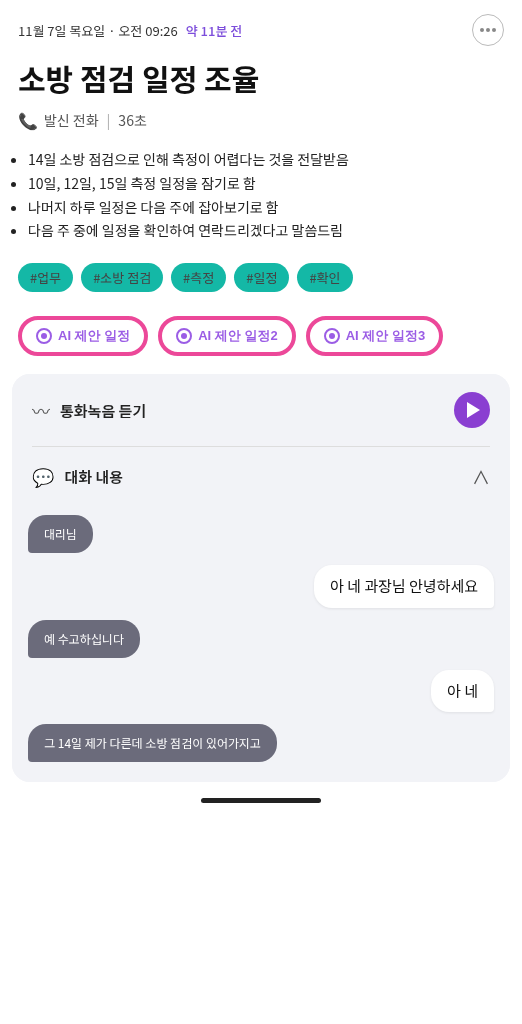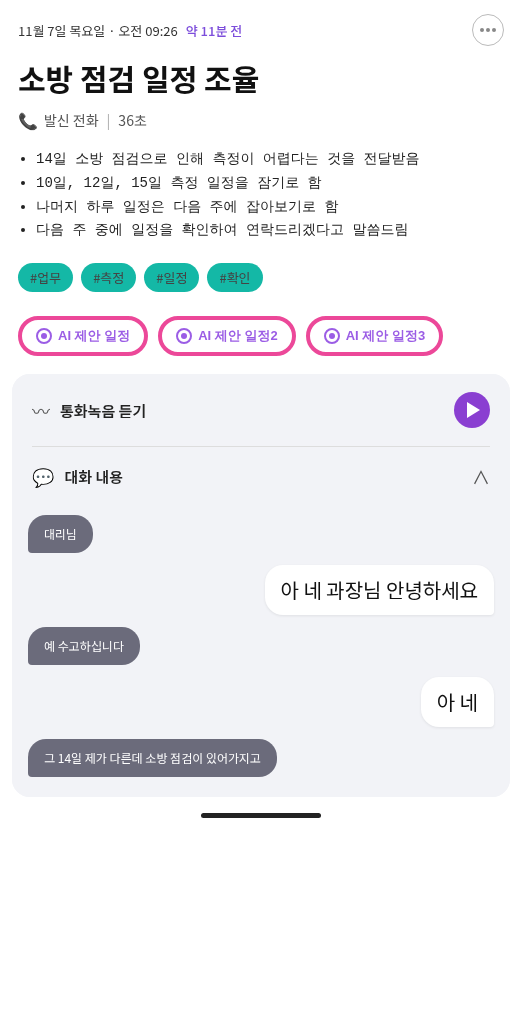--- a/index.html
+++ b/index.html
@@ -54,23 +54,22 @@
     .call-sep {
       font-size: 14px;
       color: #aaa;
       margin: 0 2px;
     }
     .call-duration {
       font-size: 14px;
       color: #555;
     }
     .bullet-list {
-      padding: 4px 18px 12px 36px;
+      padding: 4px 18px 12px 28px;
       list-style: disc;
-      font-family: Liberation Mono, monospace;
     }
     .bullet-list li {
       font-size: 14px;
       color: #222;
       line-height: 1.7;
     }
     .tags-container {
       display: flex;
       flex-wrap: wrap;
       gap: 8px;
@@ -216,21 +215,21 @@
       padding: 10px 16px;
       font-size: 12px;
       max-width: 75%;
       line-height: 1.5;
     }
     .bubble-right {
       background: #ffffff;
       color: #111;
       border-radius: 18px 18px 4px 18px;
       padding: 10px 16px;
-      font-size: 20px;
+      font-size: 15px;
       max-width: 75%;
       line-height: 1.5;
       box-shadow: 0 1px 3px rgba(0,0,0,0.08);
     }
     .bottom-bar {
       width: 120px;
       height: 5px;
       background: #222;
       border-radius: 3px;
       margin: 12px auto 8px auto;
@@ -285,20 +284,21 @@
 
 <ul class="bullet-list">
   <li>14일 소방 점검으로 인해 측정이 어렵다는 것을 전달받음</li>
   <li>10일, 12일, 15일 측정 일정을 잠기로 함</li>
   <li>나머지 하루 일정은 다음 주에 잡아보기로 함</li>
   <li>다음 주 중에 일정을 확인하여 연락드리겠다고 말씀드림</li>
 </ul>
 
 <div class="tags-container">
   <span class="tag">#업무</span>
+  <span class="tag">#소방 점검</span>
   <span class="tag">#측정</span>
   <span class="tag">#일정</span>
   <span class="tag">#확인</span>
 </div>
 
 <div class="ai-buttons">
   <button class="ai-btn">
     <div class="ai-btn-icon">
       <div class="ai-btn-dot"></div>
     </div>

